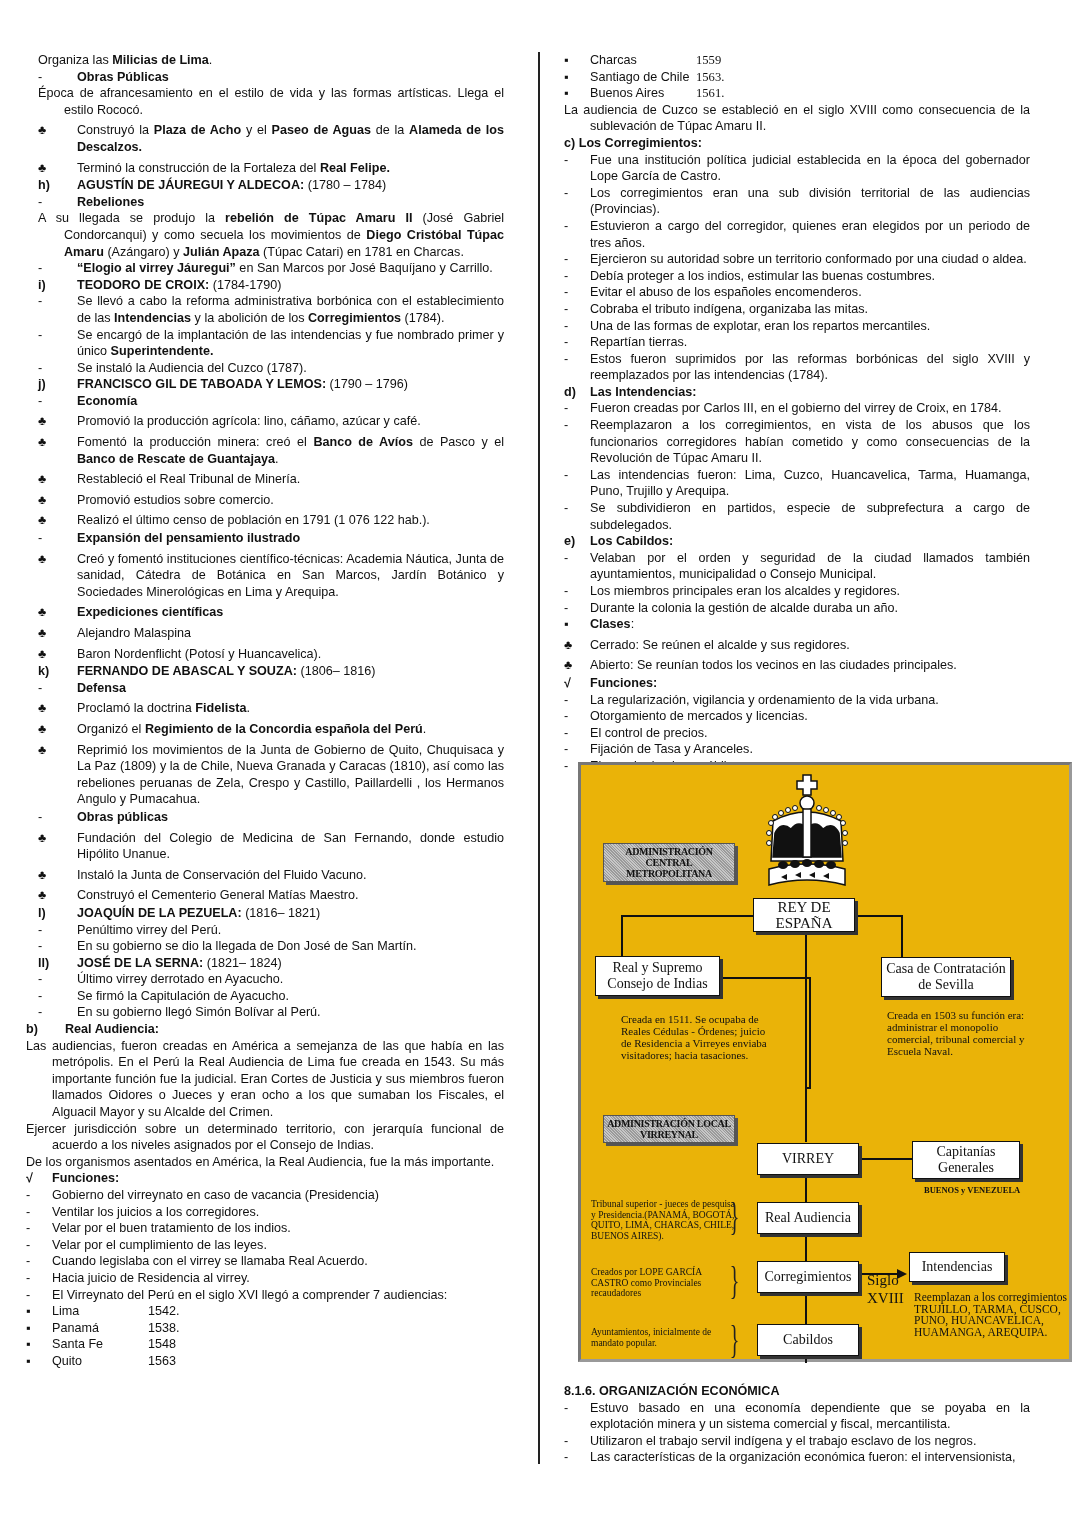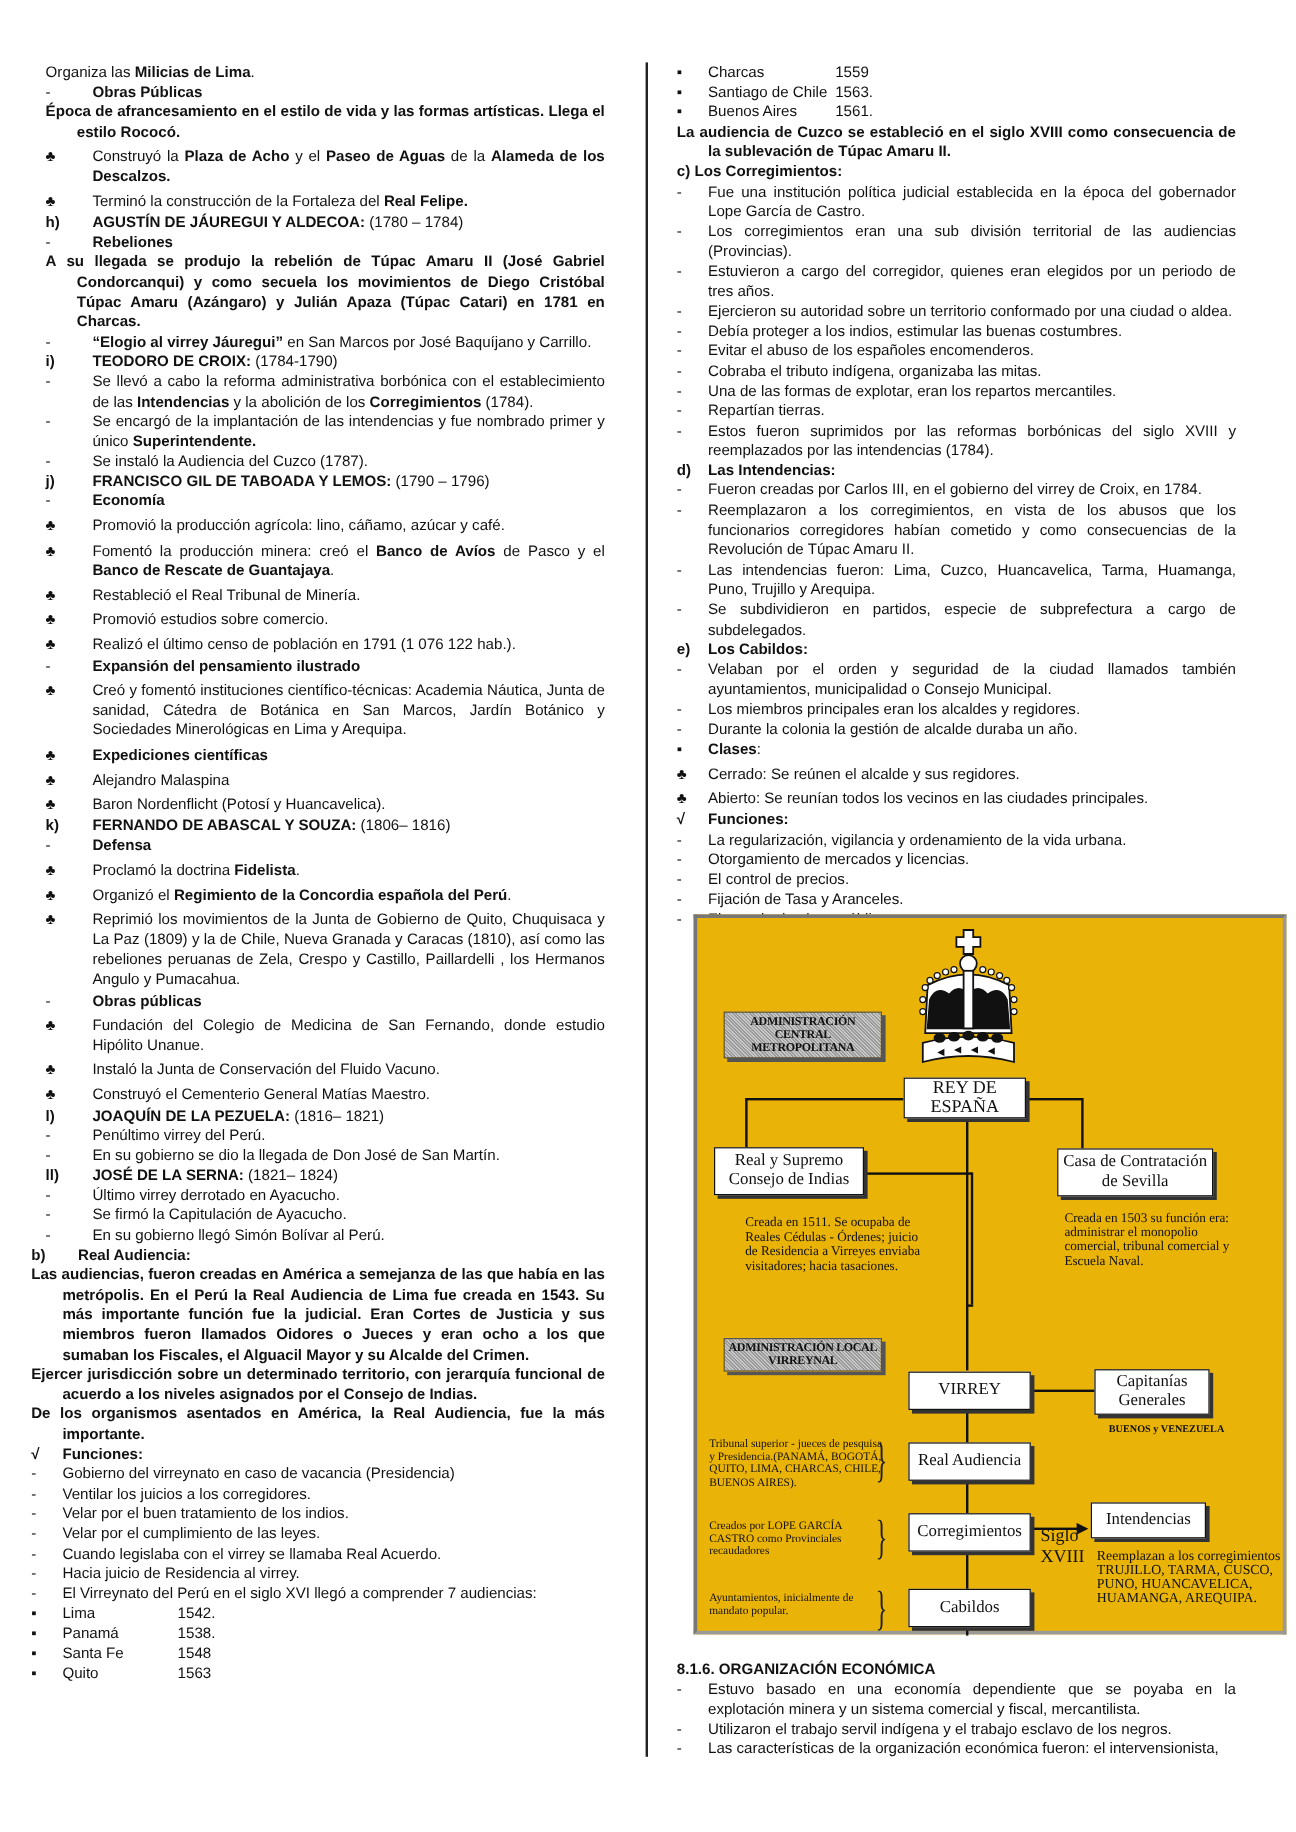--- a/index.html
+++ b/index.html
@@ -6,25 +6,25 @@
   html, body { width: 1080px; height: 1527px; background: #ffffff; overflow: hidden; }
   body { position: relative; font-family: "Liberation Sans", sans-serif; color: #111; font-size: 12.6px; line-height: 16.6px; }
   .col { position: absolute; top: 52px; }
   .col-left { left: 38px; width: 466px; }
   .col-right { left: 564px; width: 466px; }
   .divider { position: absolute; left: 538px; top: 52px; width: 2px; height: 1412px; background: #222; }
   .ln { position: relative; padding-left: 39px; text-align: justify; }
   .ln .mk { position: absolute; left: 0; top: 0; width: 30px; }
   .ln.club { margin-top: 4px; margin-bottom: 1px; }
   .ln.para { padding-left: 0; text-indent: 0; }
-  .hang { padding-left: 26px; text-indent: -26px; text-align: justify; font-weight: bold; }
+  .hang { padding-left: 26px; text-indent: -26px; text-align: justify; }
   .ln.head .mk { font-weight: bold; }
   .ln.narrow { padding-left: 26px; }
   .b { font-weight: bold; }
-  .yr { position: absolute; left: 132px; }
+  .yr { position: absolute; left: 132px; font-family: Liberation Serif, serif; }
   .yr2 { position: absolute; left: 122px; }
   
   .diagram { position: absolute; left: 578px; top: 762px; width: 494px; height: 600px; border: 3px solid #777; border-right-color:#999; border-bottom-color:#999; background: #eab308; font-family: "Liberation Serif", serif; }
   .dbox { position: absolute; border: 1.5px solid #111; background: #fff; text-align: center; box-shadow: 3px 3px 0 #333; font-size: 14px; line-height: 16px; display: flex; align-items: center; justify-content: center; flex-direction: column; }
   .dline { position: absolute; background: #111; }
   .dtag { position: absolute; background: repeating-linear-gradient(45deg, #9a9a9a 0 1px, #c7c7c7 1px 2px); border: 1px solid #555; box-shadow: 3px 3px 0 #555; font-size: 10px; font-weight: bold; line-height: 11px; text-align: center; color: #111; padding: 2px 3px; letter-spacing: -0.3px; }
   .dnote { position: absolute; font-size: 11px; line-height: 12px; color: #111; }
   .dnote.sm { font-size: 9.5px; line-height: 10.5px; }
   .brace { position: absolute; font-size: 40px; line-height: 40px; font-family: "Liberation Serif", serif; color: #222; transform: scaleX(0.5); }
 </style>
@@ -186,21 +186,21 @@
     </svg>
 
   <div class="dbox" style="left:172px;top:133px;width:102px;height:34px;font-size:15px">REY DE ESPAÑA</div>
   <div class="dbox" style="left:14px;top:191px;width:125px;height:40px">Real y Supremo Consejo de Indias</div>
   <div class="dbox" style="left:300px;top:192px;width:130px;height:40px">Casa de Contratación de Sevilla</div>
 
   <div class="dnote" style="left:40px;top:248px;width:150px">Creada en 1511. Se ocupaba de Reales Cédulas - Órdenes; juicio de Residencia a Virreyes enviaba visitadores; hacia tasaciones.</div>
   <div class="dnote" style="left:306px;top:244px;width:150px">Creada en 1503 su función era: administrar el monopolio comercial, tribunal comercial y Escuela Naval.</div>
 
   <div class="dbox" style="left:176px;top:378px;width:102px;height:32px">VIRREY</div>
-  <div class="dbox" style="left:331px;top:376px;width:96px;height:38px">Capitanías Generales</div>
+  <div class="dbox" style="left:331px;top:376px;width:108px;height:38px">Capitanías Generales</div>
   <div class="dnote sm" style="left:343px;top:420px;width:100px;font-weight:bold;font-size:8.5px">BUENOS y VENEZUELA</div>
 
   <div class="dbox" style="left:176px;top:437px;width:102px;height:32px">Real Audiencia</div>
   <div class="dnote sm" style="left:10px;top:434px;width:148px">Tribunal superior - jueces de pesquisa y Presidencia.(PANAMÁ, BOGOTÁ, QUITO, LIMA, CHARCAS, CHILE, BUENOS AIRES).</div>
   <div class="brace" style="left:144px;top:432px">}</div>
 
   <div class="dbox" style="left:176px;top:496px;width:102px;height:32px">Corregimientos</div>
   <div class="dnote sm" style="left:10px;top:502px;width:130px">Creados por LOPE GARCÍA CASTRO como Provinciales recaudadores</div>
   <div class="brace" style="left:144px;top:496px">}</div>
 

